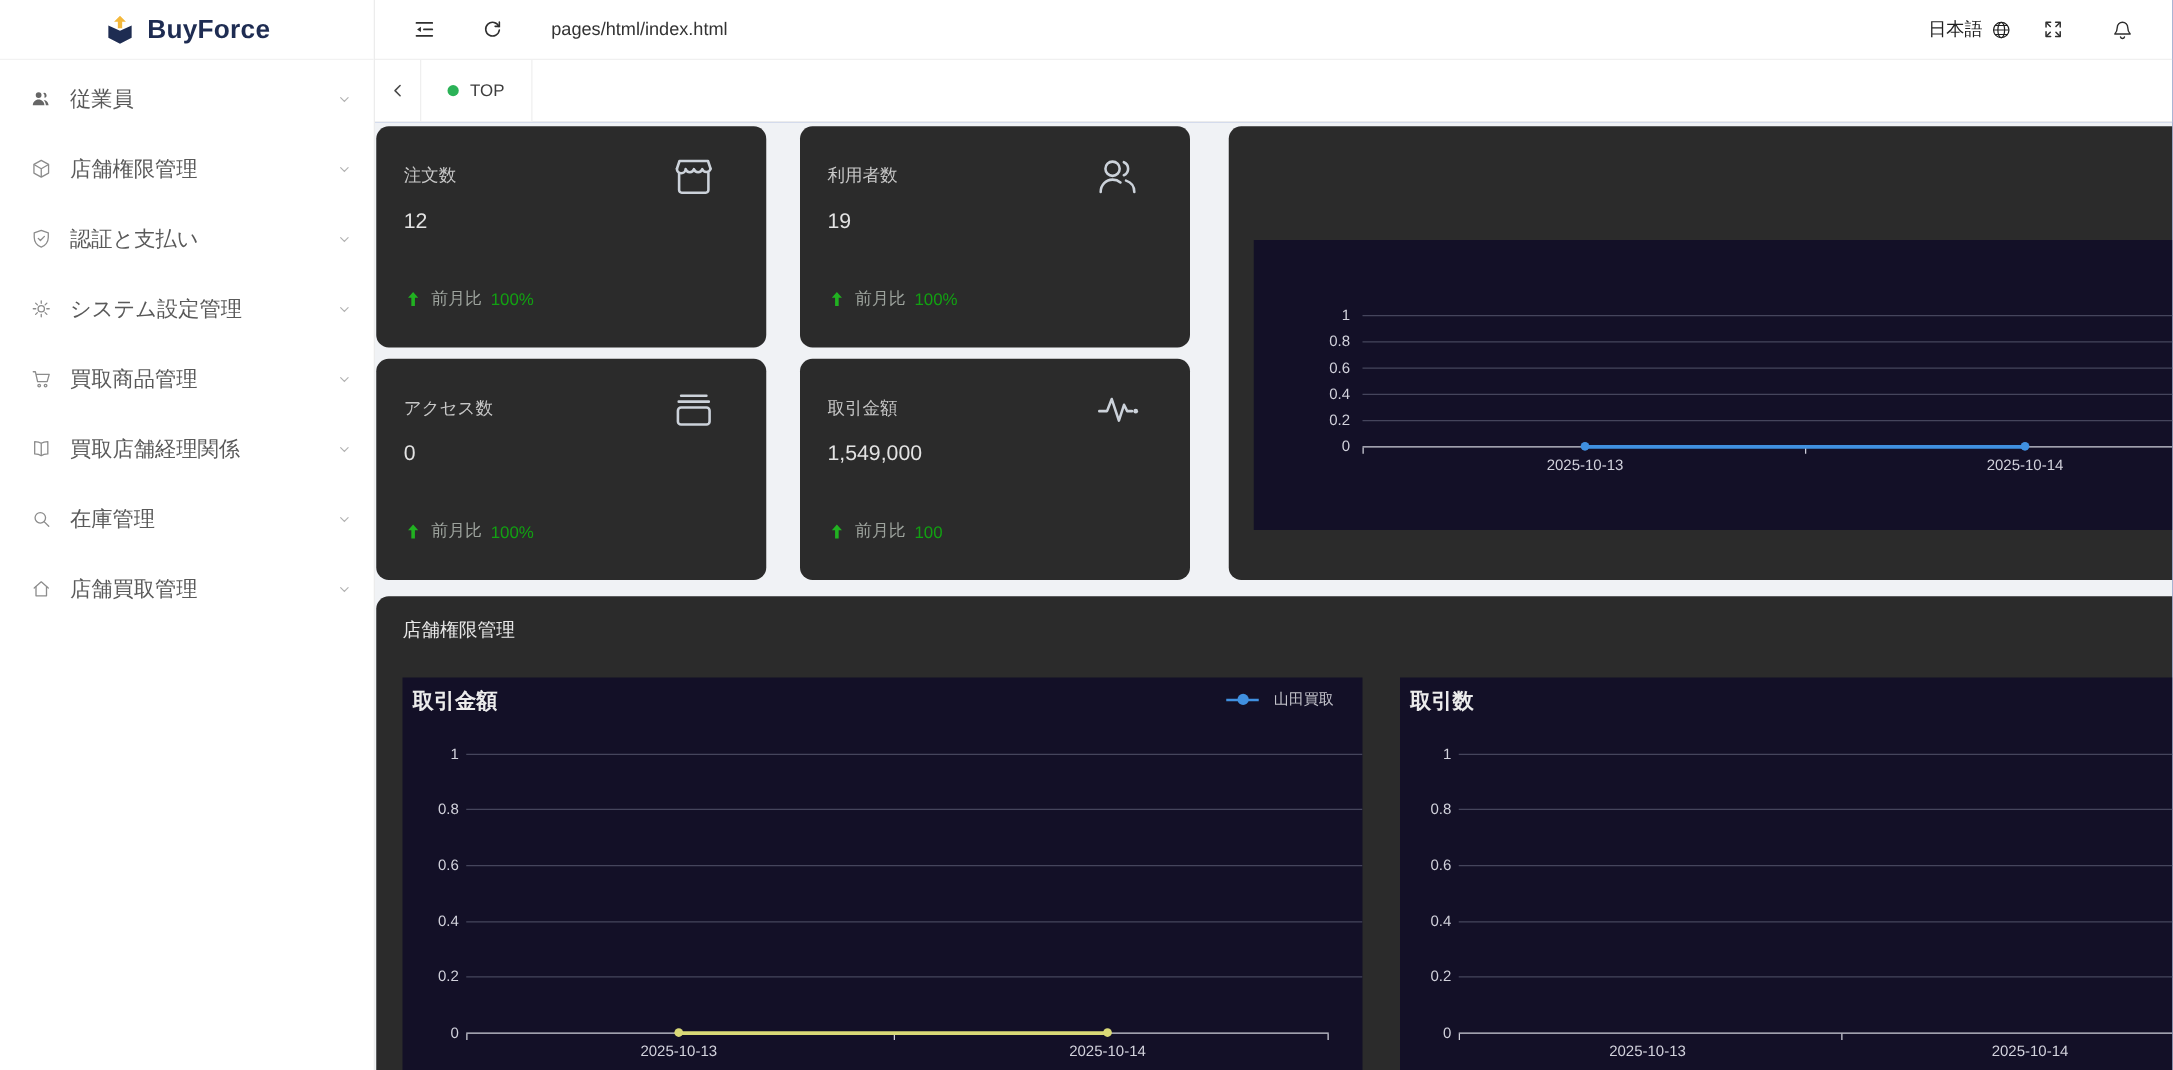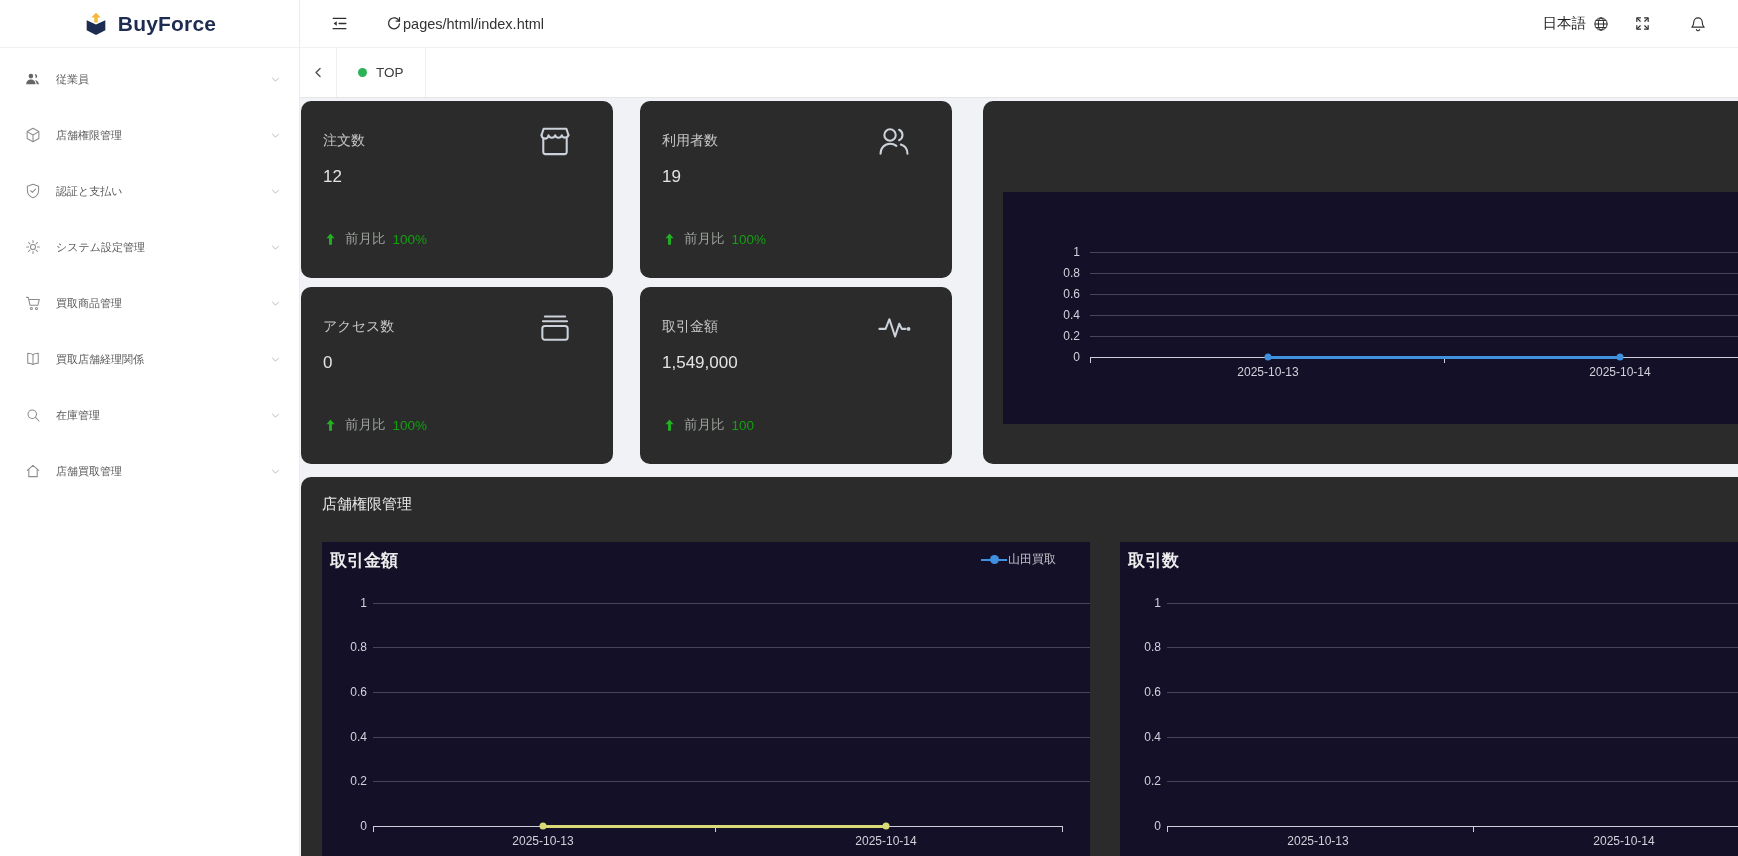--- a/index.html
+++ b/index.html
@@ -10,30 +10,30 @@
   .sidebar { position:absolute; left:0; top:0; width:300px; height:856px; background:#fff;
              border-right:1px solid #ececec; z-index:3; }
   .logo { height:48px; display:flex; align-items:center; justify-content:center; gap:9px;
           border-bottom:1px solid #f2f2f2; }
   .logo-text { font-size:21px; font-weight:bold; color:#1e2c52; letter-spacing:.2px; }
   .nav { padding-top:6px; }
   .nav-item { height:50px; margin-bottom:6px; display:flex; align-items:center;
               padding:0 18px 0 24px; cursor:pointer; }
   .nav-icon { width:18px; height:18px; color:#8c8c8c; margin-right:14px; display:flex; flex:none; }
   .nav-icon.filled { color:#666; }
-  .nav-label { font-size:11px; color:#595959; white-space:nowrap; }
+  .nav-label { font-size:17px; color:#595959; white-space:nowrap; }
   .nav-chevron { margin-left:auto; color:#b3b3b3; display:flex; }
 
   
   .header { position:absolute; left:300px; top:0; width:1438px; height:48px; background:#fff;
             border-bottom:1px solid #f0f0f0; display:flex; align-items:center; z-index:2; }
   .hbtn { background:none; border:none; display:flex; align-items:center; color:#2f2f2f; cursor:pointer; }
   .collapse-btn { margin-left:30px; }
   .refresh-btn { margin-left:36px; }
-  .url-text { font-size:14.5px; color:#333; }
+  .url-text { margin-left:38px; font-size:14.5px; color:#333; }
   .header-right { margin-left:auto; display:flex; align-items:center; }
   .lang-btn { font-size:14.5px; color:#1f1f1f; gap:6px; }
   .fs-btn { margin-left:24px; }
   .bell-btn { margin-left:38px; margin-right:31px; }
 
   
   .tabbar { position:absolute; left:300px; top:48px; width:1438px; height:50px; background:#fff;
             border-bottom:1px solid #e6e6e6; display:flex; align-items:stretch; z-index:2; }
   .tab-back { width:36px; display:flex; align-items:center; justify-content:center;
               background:#fff; border:none; cursor:pointer; color:#4a4a4a; }
@@ -80,21 +80,21 @@
   .ddot { position:absolute; width:7px; height:7px; border-radius:50%;
           transform:translate(-50%,-50%); }
 
   
   .tx-panel { position:absolute; left:1px; top:379px; width:1600px; height:500px;
               background:#2b2b2b; border-radius:10px; }
   .tx-title { position:absolute; left:21px; top:18px; font-size:15px; color:#e8e8e8; }
   .tx-left  { left:21px;  top:65px; width:768px; height:435px; }
   .tx-right { left:819px; top:65px; width:781px; height:435px; }
   .chart-title { position:absolute; left:8px; top:7px; font-size:17px; font-weight:bold; color:#ececec; }
-  .legend { position:absolute; left:659px; top:9px; display:flex; align-items:center; gap:1px;
+  .legend { position:absolute; left:659px; top:9px; display:flex; align-items:center; gap:12px;
             font-size:12px; color:#c2c2ca; cursor:pointer; }
   .lg-marker { position:relative; width:26px; height:9px; }
   .lg-line { position:absolute; left:0; top:3.5px; width:26px; height:2px; background:#4090e0; }
   .lg-dot  { position:absolute; left:9px; top:0; width:9px; height:9px; border-radius:50%;
              background:#4090e0; }
 </style>
 </head>
 <body>
 
 <div class="app">

